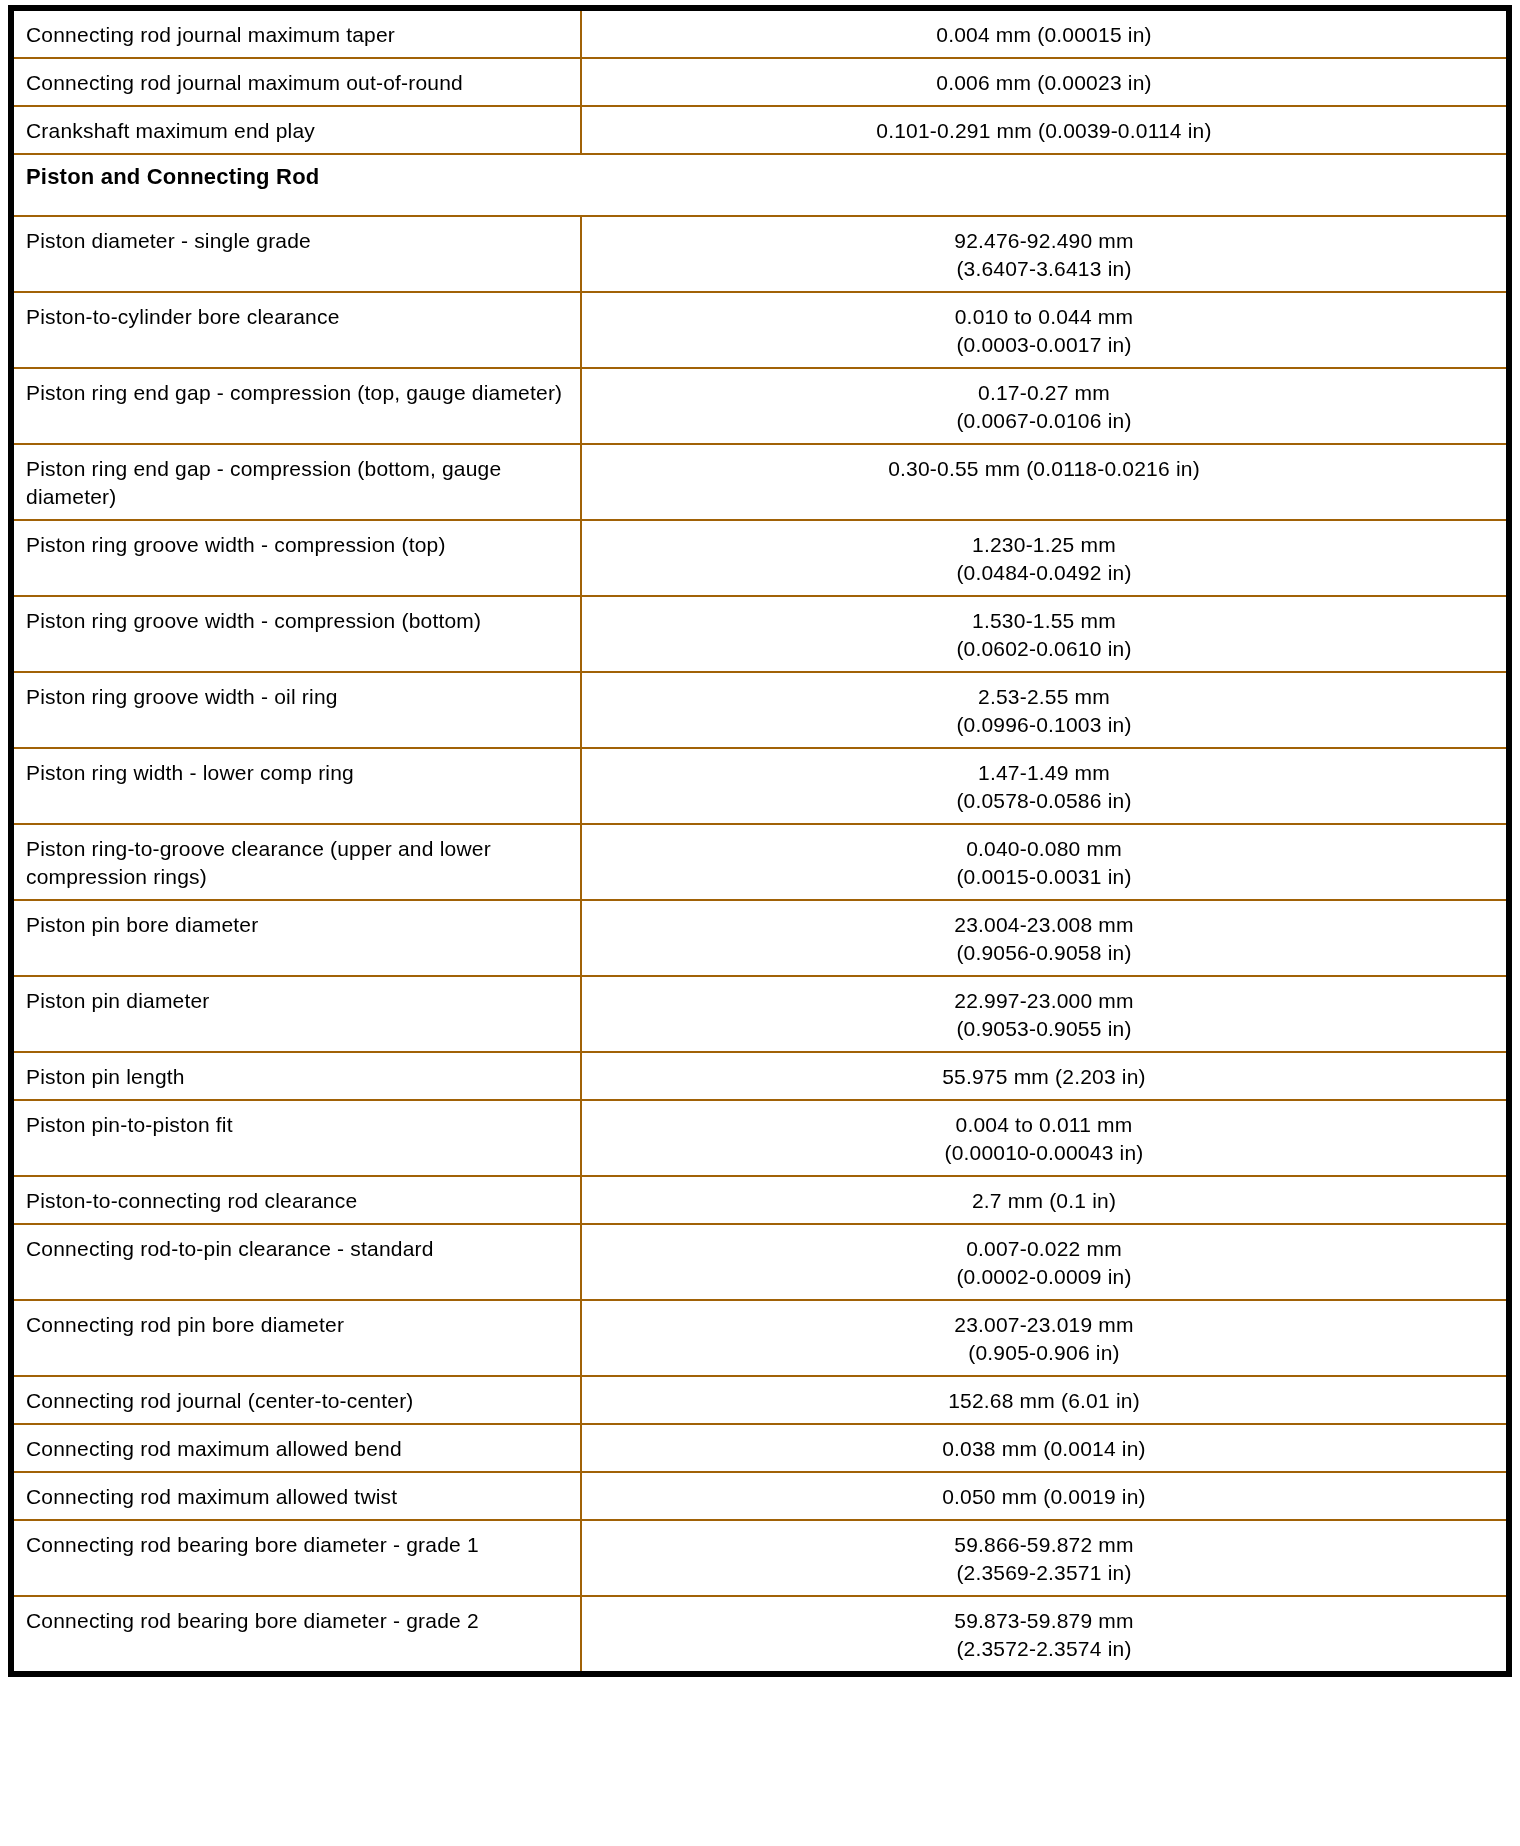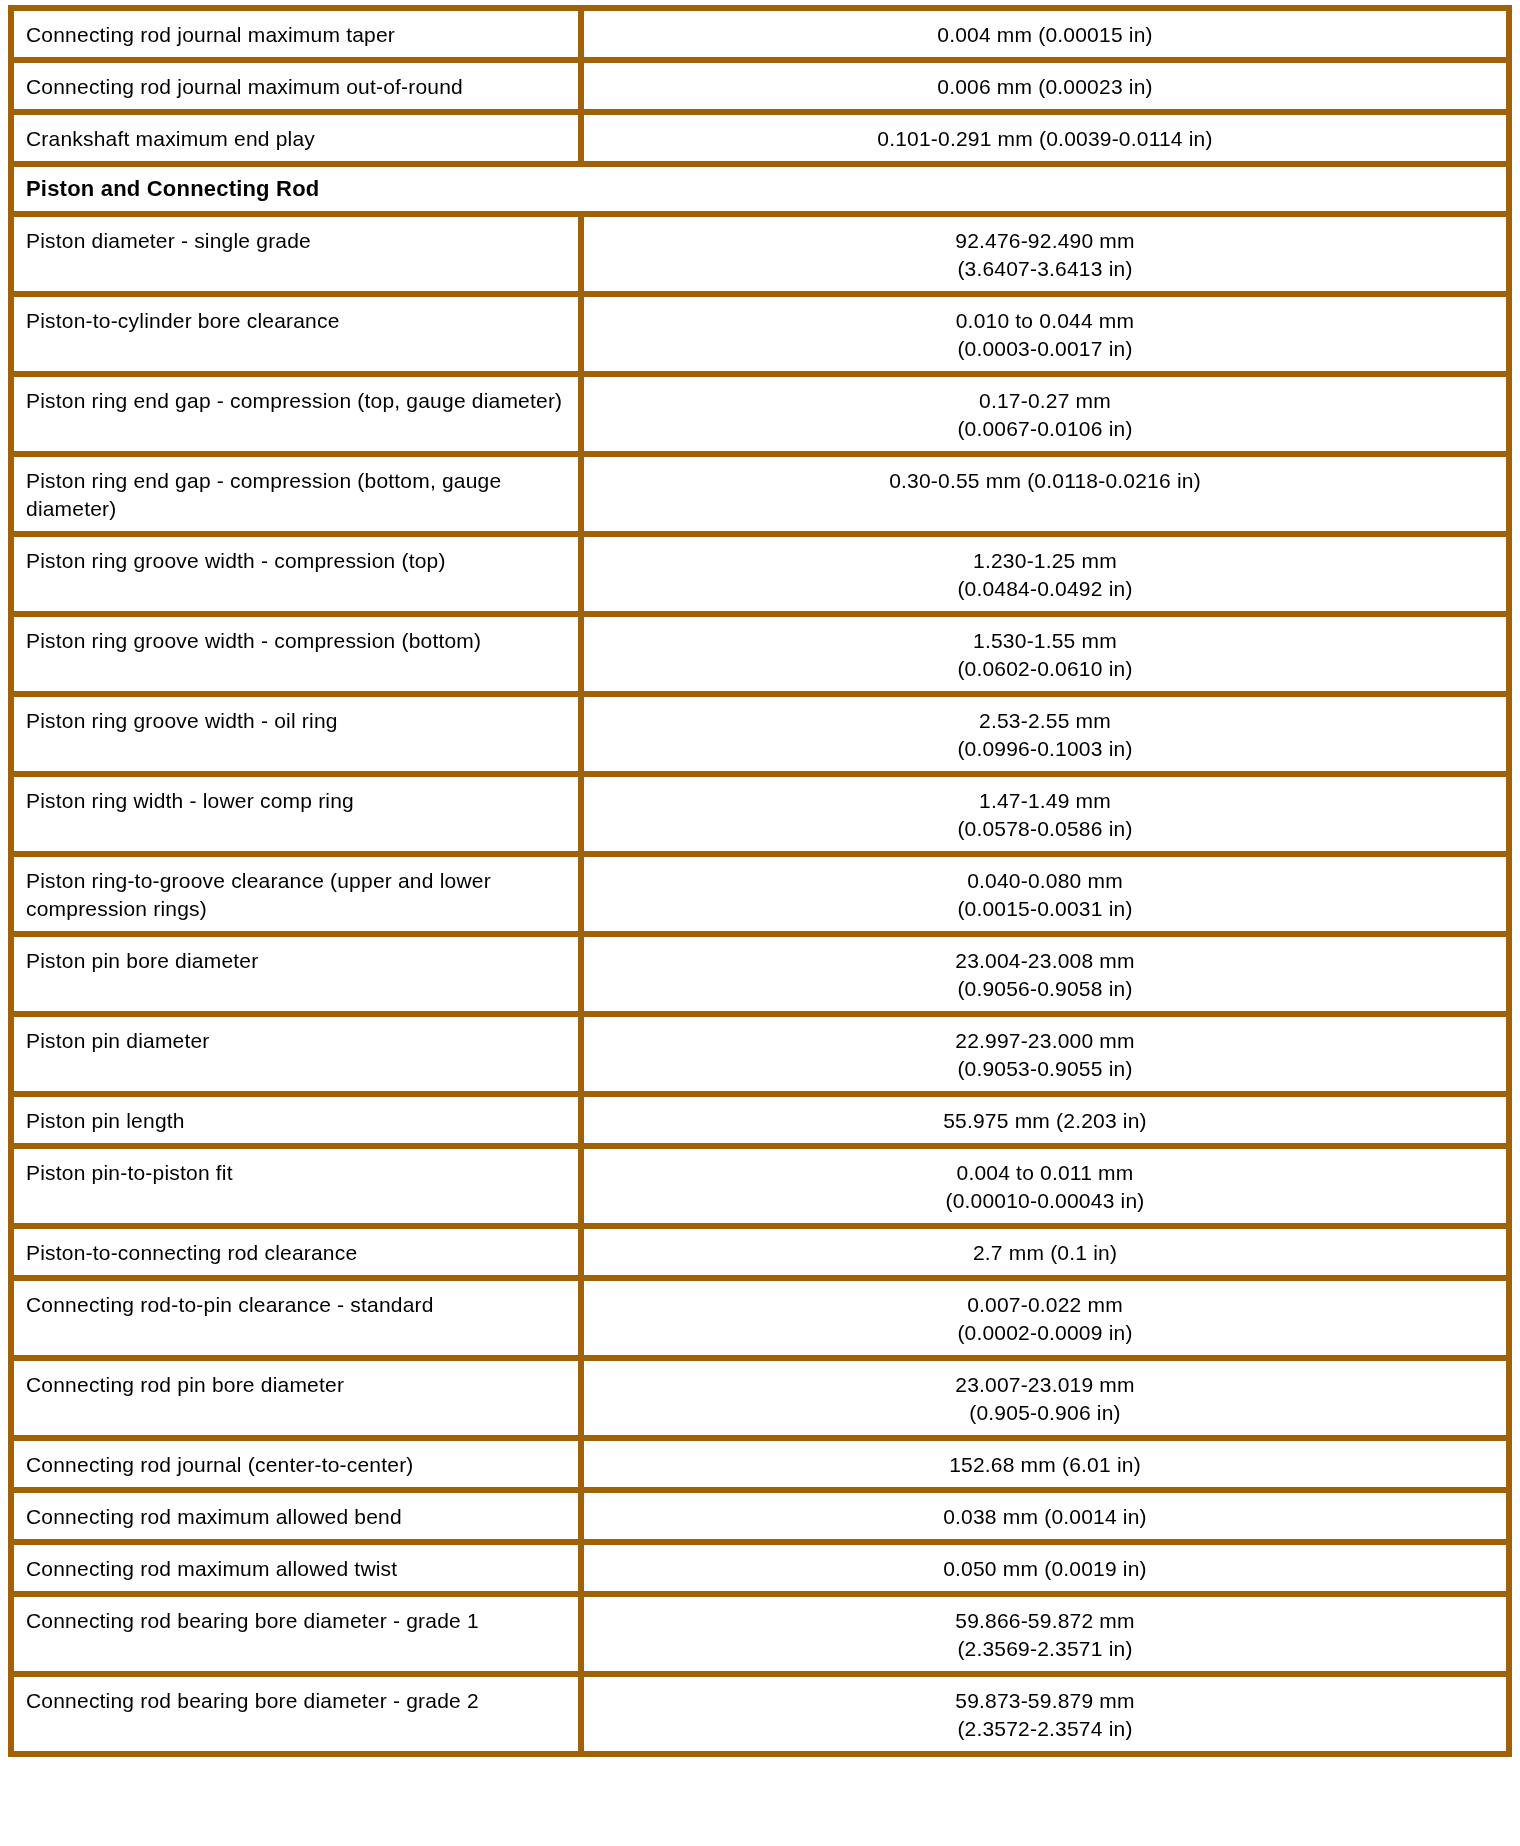--- a/index.html
+++ b/index.html
@@ -15,39 +15,39 @@
   }
   table.spec-table {
     border-collapse: collapse;
     width: 1504px;
     table-layout: fixed;
     border: 6px solid #000000;
     background: #ffffff;
   }
   col.col-label { width: 570px; }
   td {
-    border: 6px solid #a16207;
+    border: 2px solid #a16207;
     vertical-align: top;
     font-size: 21px;
     line-height: 28px;
     letter-spacing: 0.2px;
     overflow: hidden;
   }
   td.label-cell {
     text-align: left;
     padding: 10px 10px 8px 12px;
   }
   td.value-cell {
     text-align: center;
     padding: 10px 8px 8px 8px;
   }
   td.section-cell {
     font-weight: bold;
     text-align: left;
-    padding: 8px 10px 8px 12px;
+    padding: 8px 10px 24px 12px;
     font-size: 22px;
   }
   .value-line { min-height: 0; }
 </style>
 </head>
 <body>
 
 <table class="spec-table">
   <colgroup>
     <col class="col-label">

